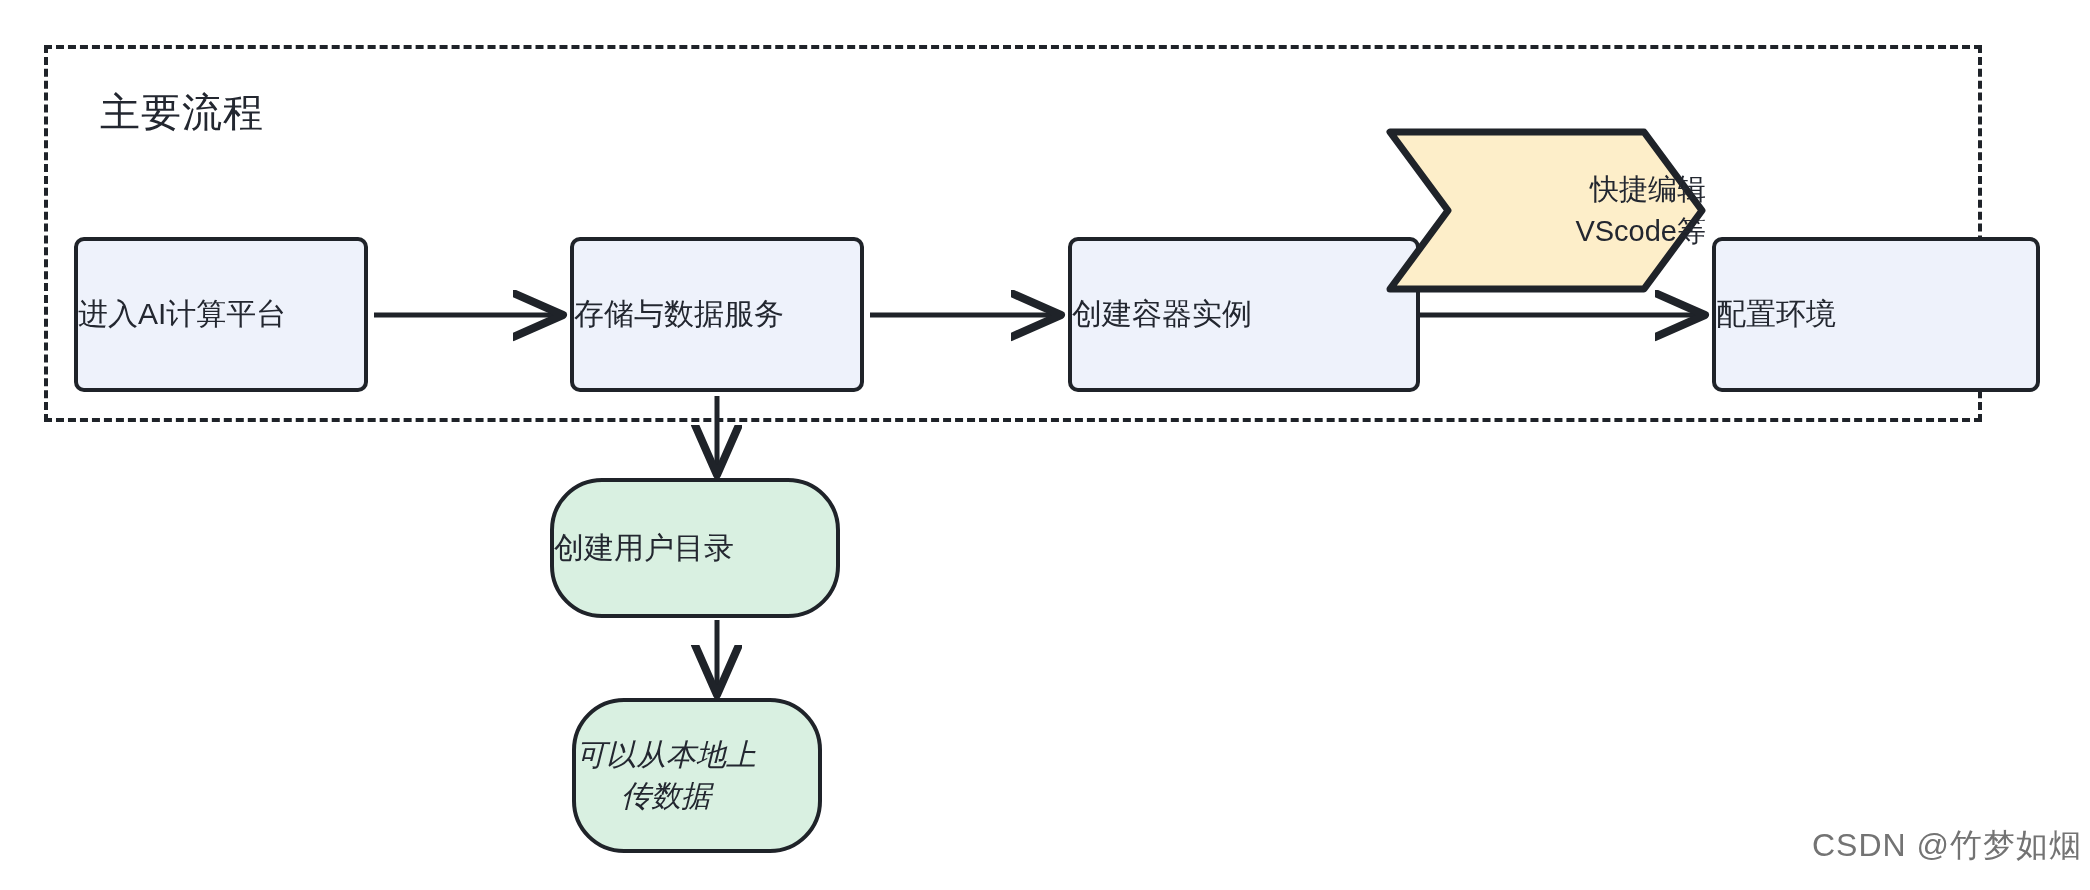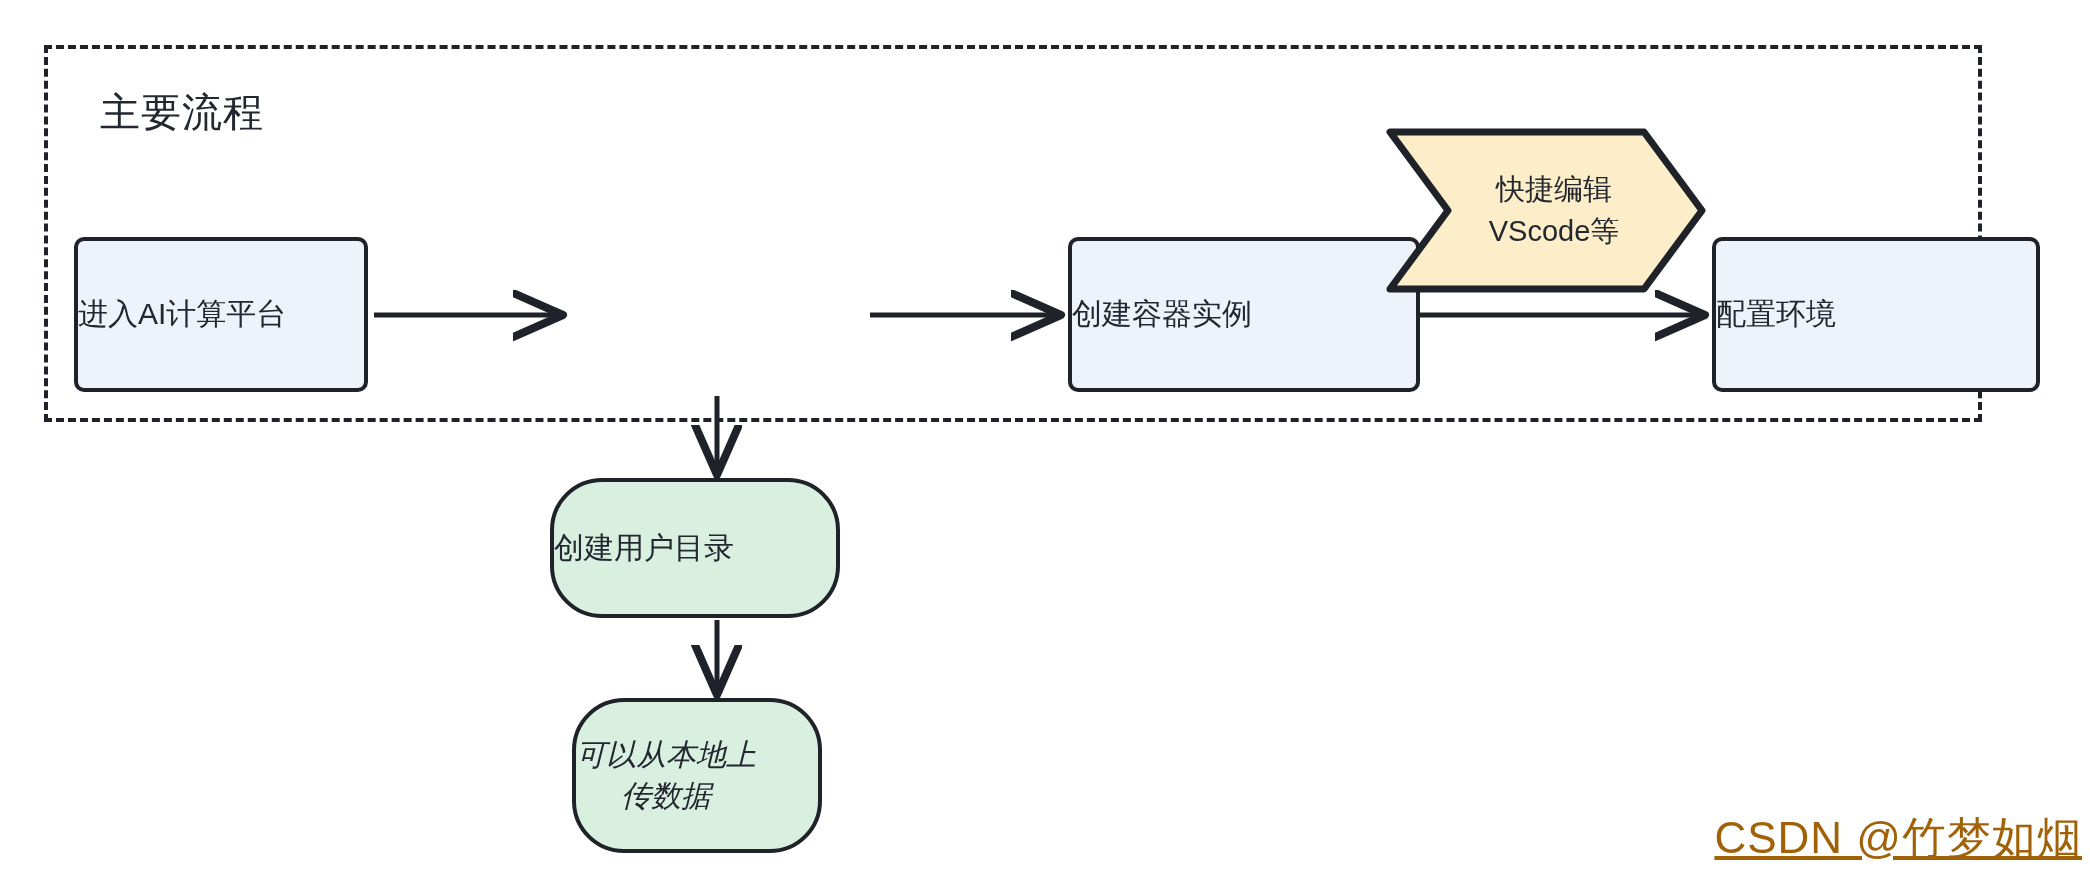--- a/index.html
+++ b/index.html
@@ -80,21 +80,21 @@
     width: 320px;
     height: 165px;
   }
   .banner svg { display: block; width: 100%; height: 100%; }
   .banner-label {
     position: absolute;
     left: 0; top: 0;
     width: 100%; height: 100%;
     display: flex;
     flex-direction: column;
-    align-items: center;
+    align-items: flex-end;
     justify-content: center;
     text-align: center;
     font-size: 29px;
     line-height: 1.42;
     color: #232730;
     pointer-events: none;
     padding-left: 16px;
     box-sizing: border-box;
   }
 
@@ -104,25 +104,24 @@
     left: 0; top: 0;
     width: 2090px; height: 890px;
     pointer-events: none;
   }
 
   
   .watermark {
     position: absolute;
     right: 8px;
     bottom: 22px;
-    font-size: 44px;
-    color: #a16207;
+    font-size: 32px;
+    color: #737373;
     letter-spacing: 1px;
     white-space: nowrap;
-    text-decoration: underline;
   }
 </style>
 </head>
 <body>
 
 <div id="canvas">
 
   <div class="subgraph"></div>
   <div class="subgraph-title">主要流程</div>
 
@@ -141,20 +140,23 @@
 
     <line x1="717" y1="396" x2="717" y2="472" stroke="#1f2329" stroke-width="5" marker-end="url(#arrowhead)"></line>
 
     <line x1="717" y1="620" x2="717" y2="692" stroke="#1f2329" stroke-width="5" marker-end="url(#arrowhead)"></line>
   </svg>
 
   <div class="node process" id="node-platform">
     <span>进入AI计算平台</span>
   </div>
 
+  <div class="node process" id="node-storage">
+    <span>存储与数据服务</span>
+  </div>
 
   <div class="node process" id="node-container">
     <span>创建容器实例</span>
   </div>
 
   <div class="node process" id="node-env">
     <span>配置环境</span>
   </div>
 
   <div class="node rounded" id="node-userdir">

